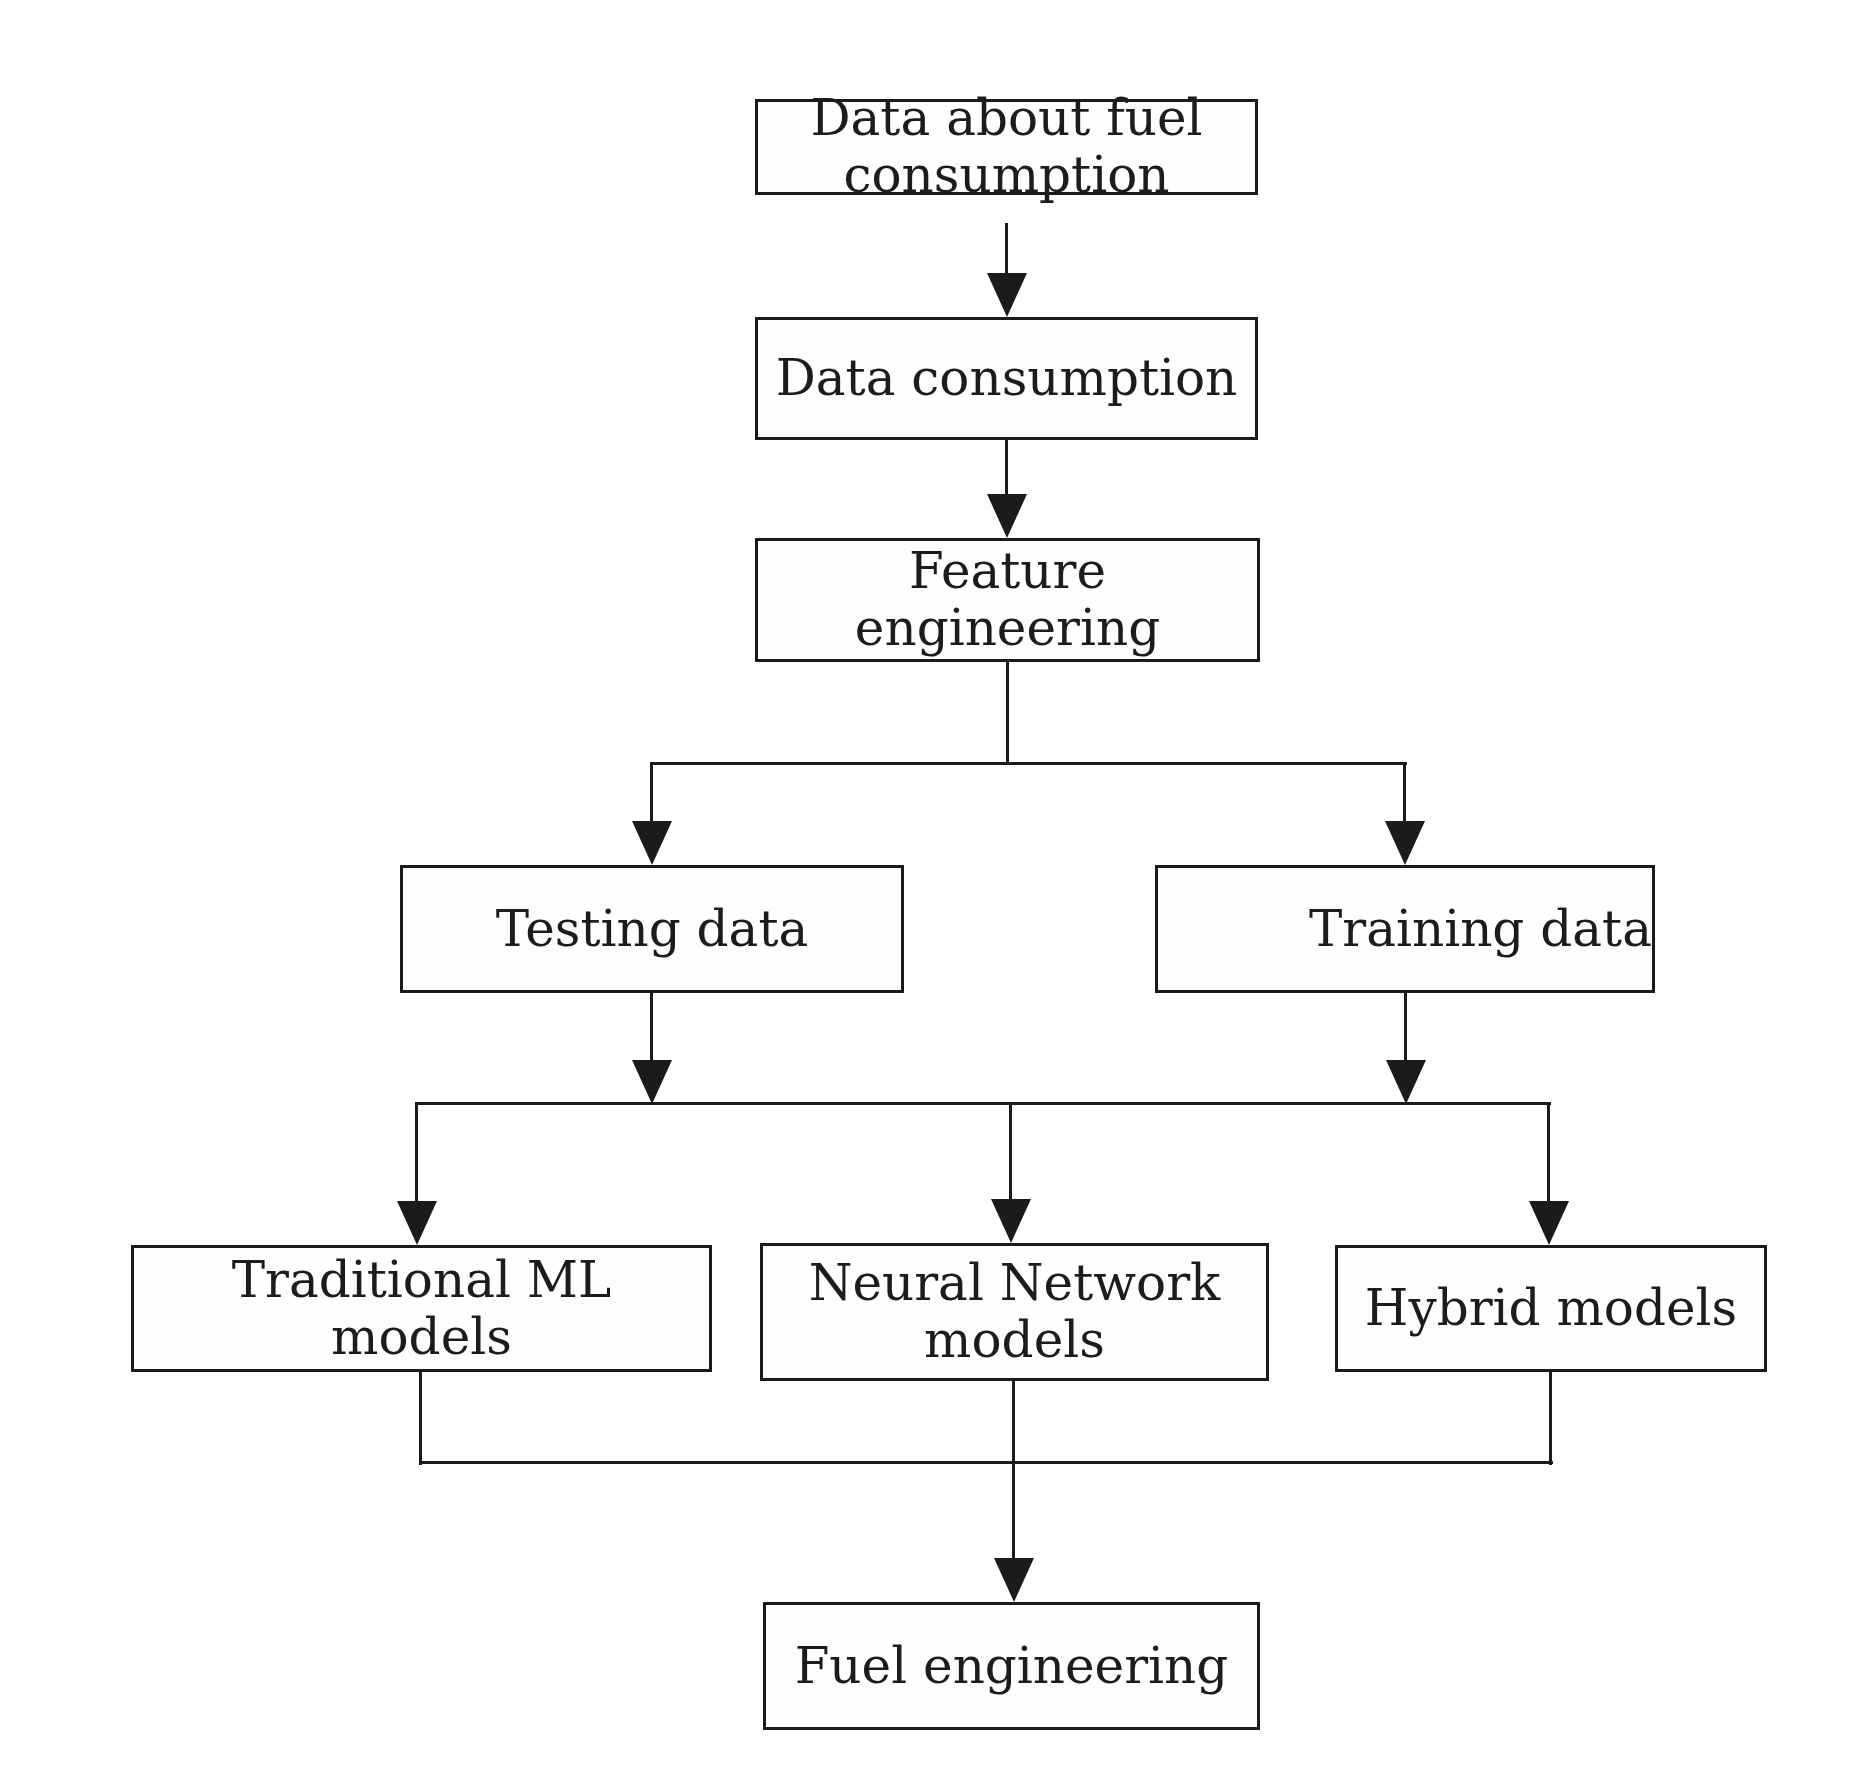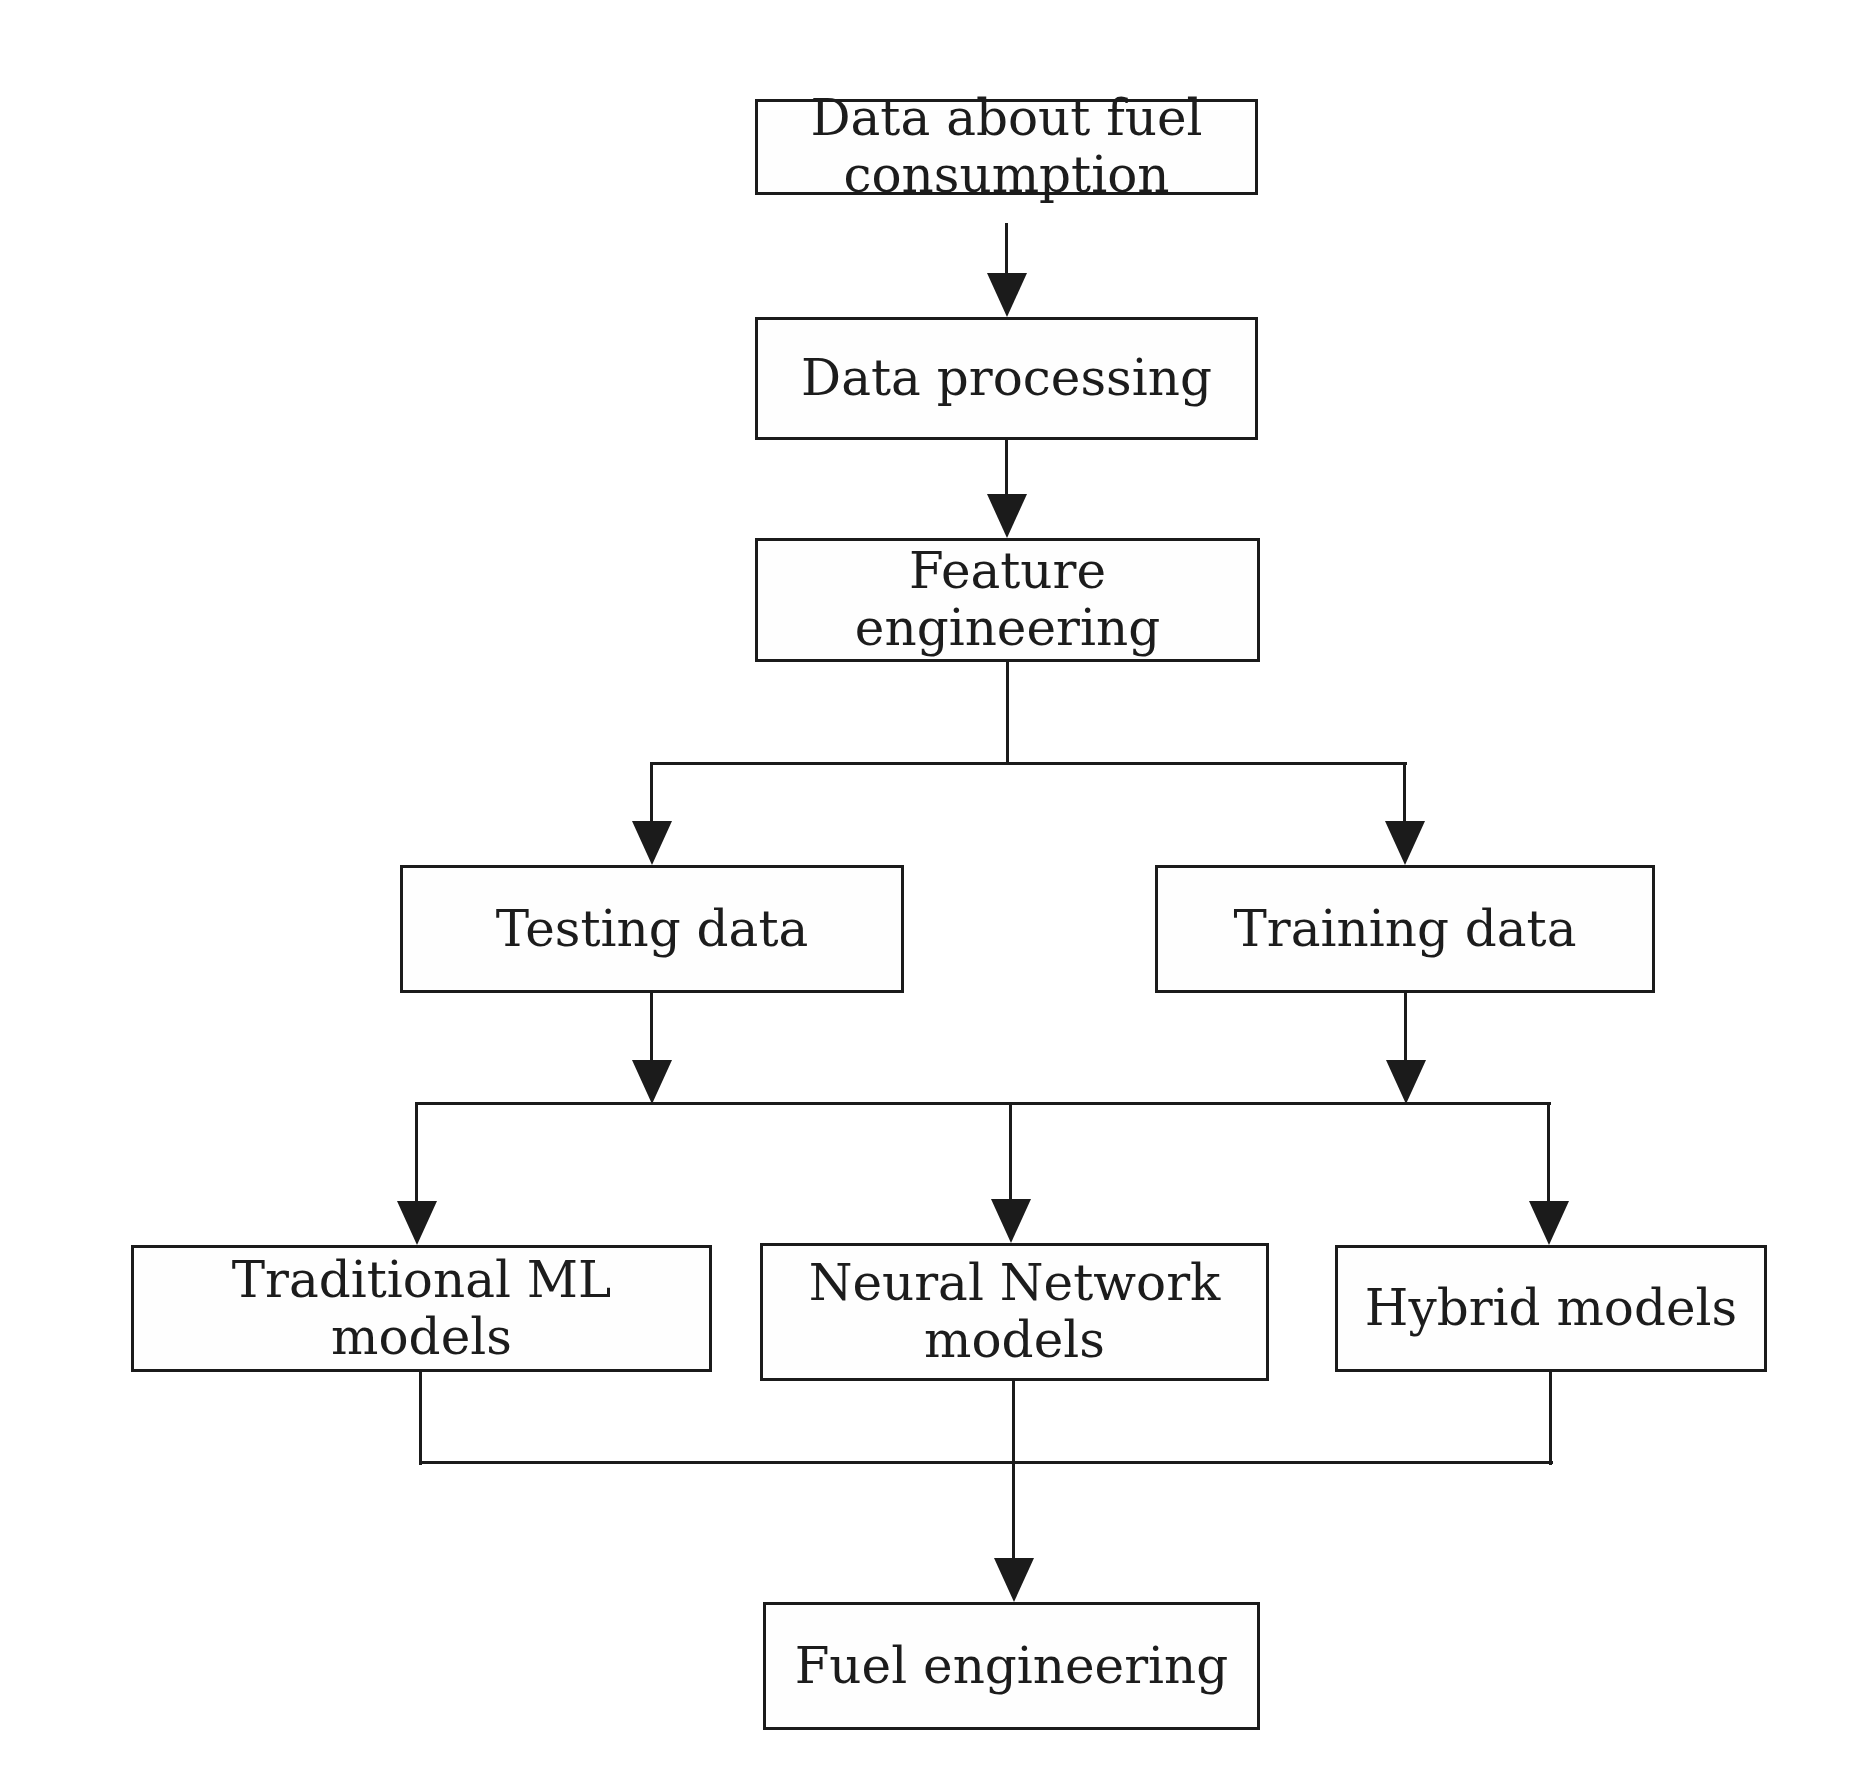--- a/index.html
+++ b/index.html
@@ -51,32 +51,32 @@
 <body>
 
 <div class="canvas">
 
   <div class="node" style="left:755px; top:99px; width:503px; height:96px;">
     <span class="label">Data about fuel
 consumption</span>
   </div>
 
   <div class="node" style="left:755px; top:317px; width:503px; height:123px;">
-    <span class="label">Data processing</span>
+    <span class="label">Data consumption</span>
   </div>
 
   <div class="node" style="left:755px; top:538px; width:505px; height:124px;">
     <span class="label">Feature engineering</span>
   </div>
 
   <div class="node" style="left:400px; top:865px; width:504px; height:128px;">
     <span class="label">Testing data</span>
   </div>
 
-  <div class="node" style="left:1155px; top:865px; width:500px; height:128px;">
+  <div class="node" style="left:1155px; top:865px; width:500px; height:128px;justify-content:flex-end;">
     <span class="label">Training data</span>
   </div>
 
   <div class="node" style="left:131px; top:1245px; width:581px; height:127px;">
     <span class="label">Traditional ML models</span>
   </div>
 
   <div class="node" style="left:760px; top:1243px; width:509px; height:138px;">
     <span class="label">Neural Network
 models</span>

